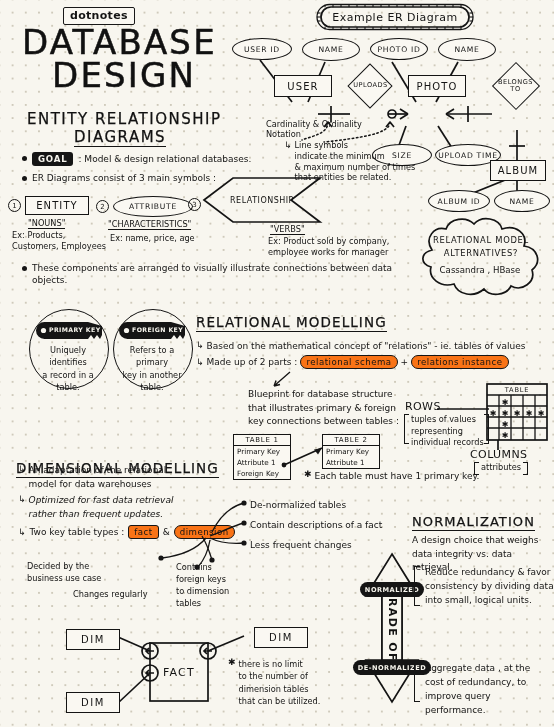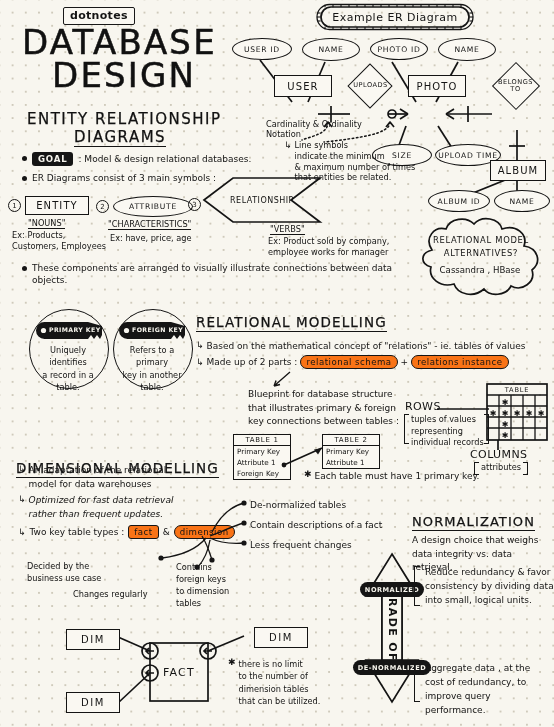--- a/index.html
+++ b/index.html
@@ -127,21 +127,21 @@
   <div class="abs t" style="left:12px;top:230px;white-space:pre-line;">Ex: Products,
 Customers, Employees</div>
 
   <div class="abs" style="left:96px;top:196px;display:flex;gap:4px;align-items:center;">
     <span class="numcirc">2</span>
     <span class="ellipse" style="width:78px;height:19px;">ATTRIBUTE</span>
   </div>
   <div class="abs t" style="left:108px;top:219px;">
     <span class="u">"CHARACTERISTICS"</span>
   </div>
-  <div class="abs t" style="left:110px;top:233px;">Ex: have, price, age</div>
+  <div class="abs t" style="left:110px;top:233px;">Ex: name, price, age</div>
 
   <div class="abs" style="left:188px;top:198px;display:flex;gap:3px;align-items:center;">
     <span class="numcirc">3</span>
   </div>
   <div class="abs" style="left:201px;top:176px;width:122px;height:48px;">
     <svg width="122" height="48" viewBox="0 0 122 48">
       <polygon class="s" points="3,24 32,2 119,2 90,24 119,46 32,46"></polygon>
     </svg>
     <div class="abs" style="left:0;top:0;width:122px;height:48px;display:flex;align-items:center;justify-content:center;font-size:8px;letter-spacing:.5px;">RELATIONSHIP</div>
   </div>

